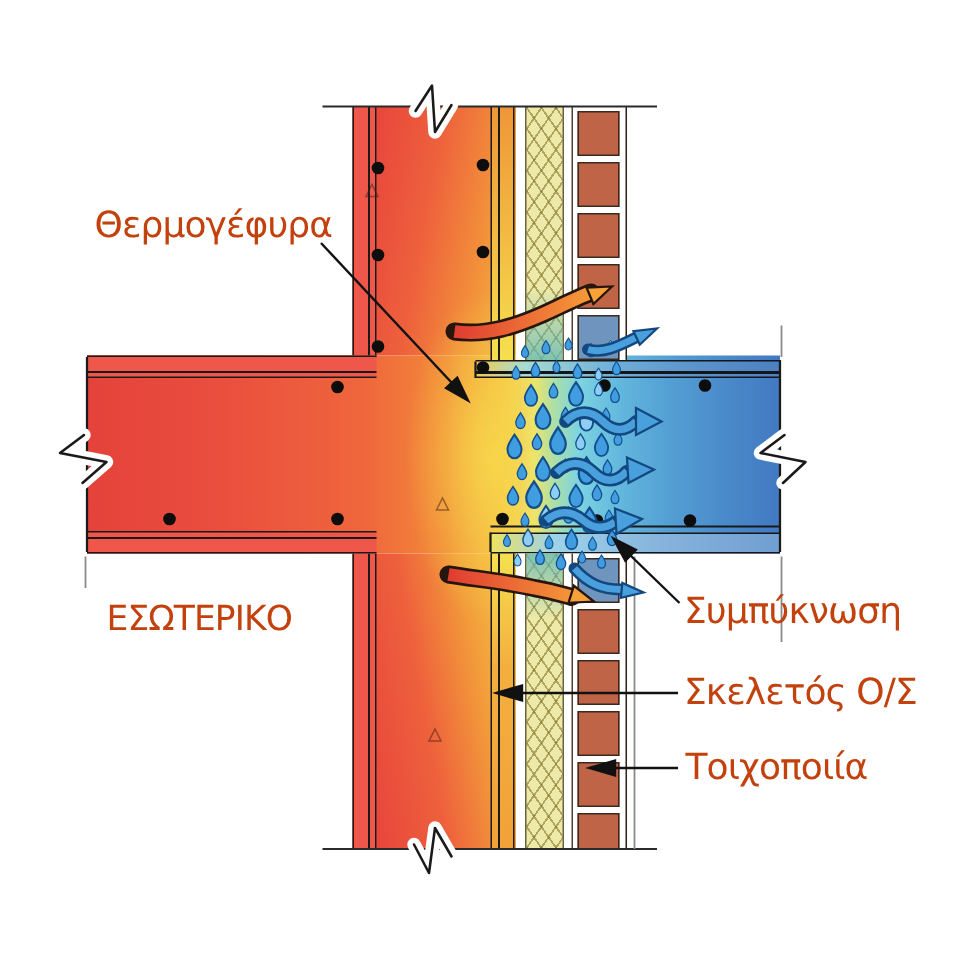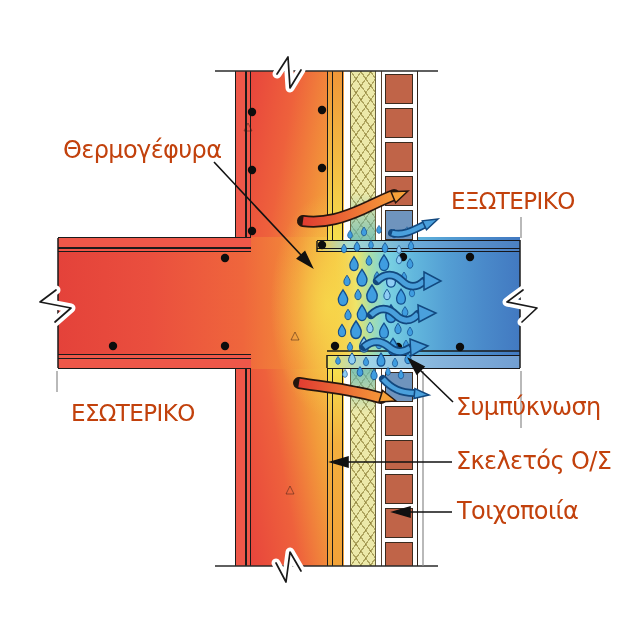--- a/index.html
+++ b/index.html
@@ -326,18 +326,17 @@
           <path d="M56,290 L40,302 L71,308 L55,322" stroke="#1a1a1a" stroke-width="1.7"></path>
         </g>
       <g>
           <path d="M523,290 L507,302 L537,308 L522,322" stroke="#fff" stroke-width="9"></path>
           <path d="M523,290 L507,302 L537,308 L522,322" stroke="#1a1a1a" stroke-width="1.7"></path>
         </g>
     </g>
   </svg>
 
   <div class="lbl z40" style="left:63px;top:138px">Θερμογέφυρα</div>
-  <div class="lbl caps z40" style="left:451px;top:189px">ΕΞΩΤΕΡΙΚΟ</div>
   <div class="lbl caps z40" style="left:71px;top:401px">ΕΣΩΤΕΡΙΚΟ</div>
   <div class="lbl z40" style="left:456px;top:395px">Συμπύκνωση</div>
   <div class="lbl z40" style="left:457px;top:499px">Τοιχοποιία</div>
   <div class="lbl z40" style="left:456px;top:449px">Σκελετός Ο/Σ</div>
 </div>
 
 </body></html>

